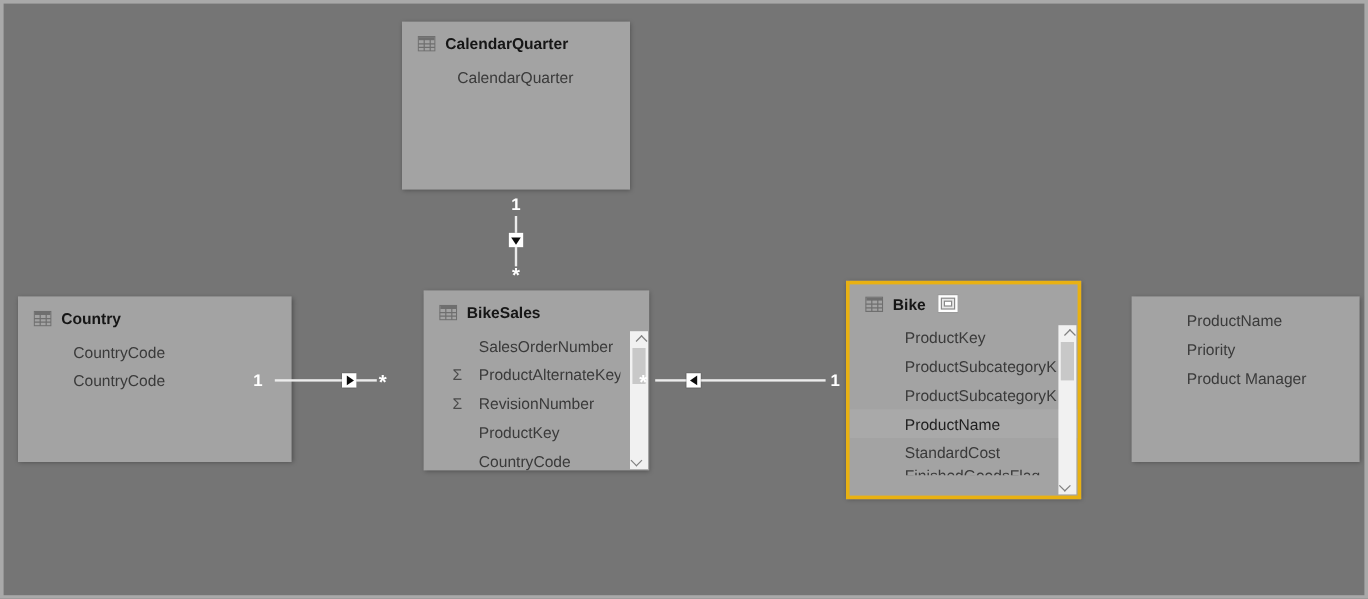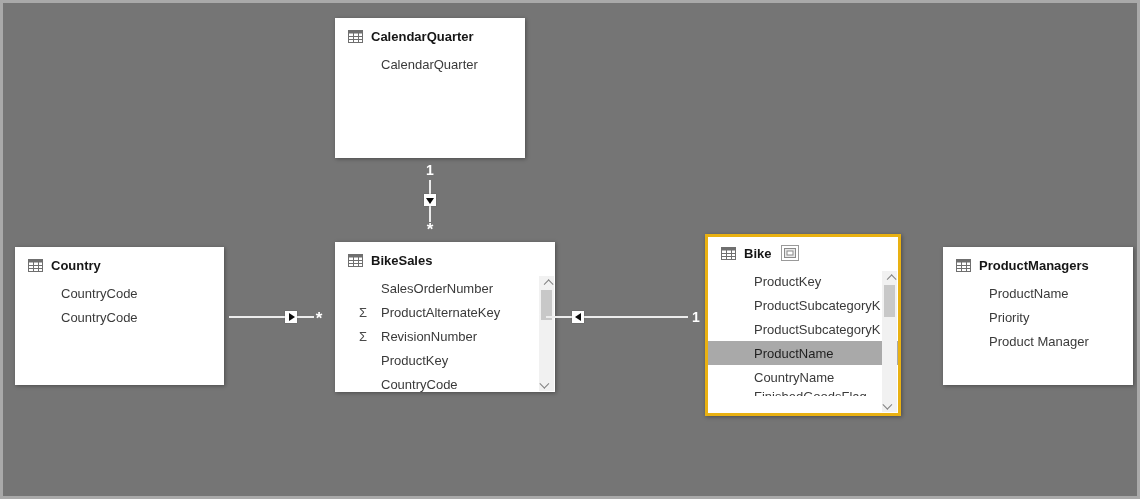--- a/index.html
+++ b/index.html
@@ -13,21 +13,21 @@
   }
   .frame {
     position:absolute; inset:0;
     border:3px solid #a9a9a9;
     pointer-events:none;
   }
 
   
   .card {
     position:absolute;
-    background:#ffffff;
+    background:#a3a3a3;
     box-shadow:1px 1px 4px rgba(0,0,0,0.35);
     overflow:hidden;
   }
   .card.selected { border:3px solid #e9b112; }
 
   .card-header {
     display:flex; align-items:center; gap:8px;
     padding:10px 12px 0 13px;
     height:16px;
   }
@@ -128,21 +128,21 @@
       </svg>
       <span class="card-title">CalendarQuarter</span>
     </div>
     <div class="fields">
       <div class="field-row">
         <span>CalendarQuarter</span>
       </div>
     </div>
   </div>
 
-  <div class="card" style="left:15px; top:247px; width:209px; height:138px;">
+  <div class="card" style="left:15px; top:247px; width:228px; height:138px;">
     <div class="card-header">
       <svg class="tbl-icon" width="15" height="13" viewBox="0 0 15 13">
         <rect x="0.5" y="0.5" width="14" height="12" fill="none" stroke="#6f6f6f"></rect>
         <rect x="1" y="1" width="13" height="2.5" fill="#6f6f6f"></rect>
         <line x1="5.5" y1="3" x2="5.5" y2="12.5" stroke="#6f6f6f"></line>
         <line x1="10.5" y1="3" x2="10.5" y2="12.5" stroke="#6f6f6f"></line>
         <line x1="0.5" y1="6.5" x2="14.5" y2="6.5" stroke="#6f6f6f"></line>
         <line x1="0.5" y1="9.5" x2="14.5" y2="9.5" stroke="#6f6f6f"></line>
       </svg>
       <span class="card-title">Country</span>
@@ -150,21 +150,21 @@
     <div class="fields">
       <div class="field-row">
         <span>CountryCode</span>
       </div>
       <div class="field-row">
         <span>CountryCode</span>
       </div>
     </div>
   </div>
 
-  <div class="card" style="left:335px; top:242px; width:220px; height:150px;">
+  <div class="card" style="left:353px; top:242px; width:188px; height:150px;">
     <div class="card-header">
       <svg class="tbl-icon" width="15" height="13" viewBox="0 0 15 13">
         <rect x="0.5" y="0.5" width="14" height="12" fill="none" stroke="#6f6f6f"></rect>
         <rect x="1" y="1" width="13" height="2.5" fill="#6f6f6f"></rect>
         <line x1="5.5" y1="3" x2="5.5" y2="12.5" stroke="#6f6f6f"></line>
         <line x1="10.5" y1="3" x2="10.5" y2="12.5" stroke="#6f6f6f"></line>
         <line x1="0.5" y1="6.5" x2="14.5" y2="6.5" stroke="#6f6f6f"></line>
         <line x1="0.5" y1="9.5" x2="14.5" y2="9.5" stroke="#6f6f6f"></line>
       </svg>
       <span class="card-title">BikeSales</span>
@@ -223,49 +223,38 @@
       <div class="field-row">
         <span>ProductSubcategoryK</span>
       </div>
       <div class="field-row">
         <span>ProductSubcategoryK</span>
       </div>
       <div class="field-row highlight">
         <span>ProductName</span>
       </div>
       <div class="field-row">
-        <span>CountryName</span>
+        <span>StandardCost</span>
       </div>
       <div class="field-row clipped">
         <span>FinishedGoodsFlag</span>
       </div>
     </div>
     <div class="vscroll" style="top:34px; bottom:1px;">
       <div class="scroll-btn up">
           <div class="chev up"></div>
         </div>
       <div class="scroll-thumb" style="top:14px; height:32px;"></div>
       <div class="scroll-btn down">
           <div class="chev down"></div>
         </div>
     </div>
   </div>
 
   <div class="card" style="left:943px; top:247px; width:190px; height:138px;">
-    <div class="card-header">
-      <svg class="tbl-icon" width="15" height="13" viewBox="0 0 15 13">
-        <rect x="0.5" y="0.5" width="14" height="12" fill="none" stroke="#6f6f6f"></rect>
-        <rect x="1" y="1" width="13" height="2.5" fill="#6f6f6f"></rect>
-        <line x1="5.5" y1="3" x2="5.5" y2="12.5" stroke="#6f6f6f"></line>
-        <line x1="10.5" y1="3" x2="10.5" y2="12.5" stroke="#6f6f6f"></line>
-        <line x1="0.5" y1="6.5" x2="14.5" y2="6.5" stroke="#6f6f6f"></line>
-        <line x1="0.5" y1="9.5" x2="14.5" y2="9.5" stroke="#6f6f6f"></line>
-      </svg>
-      <span class="card-title">ProductManagers</span>
-    </div>
     <div class="fields">
       <div class="field-row">
         <span>ProductName</span>
       </div>
       <div class="field-row">
         <span>Priority</span>
       </div>
       <div class="field-row">
         <span>Product Manager</span>
       </div>

